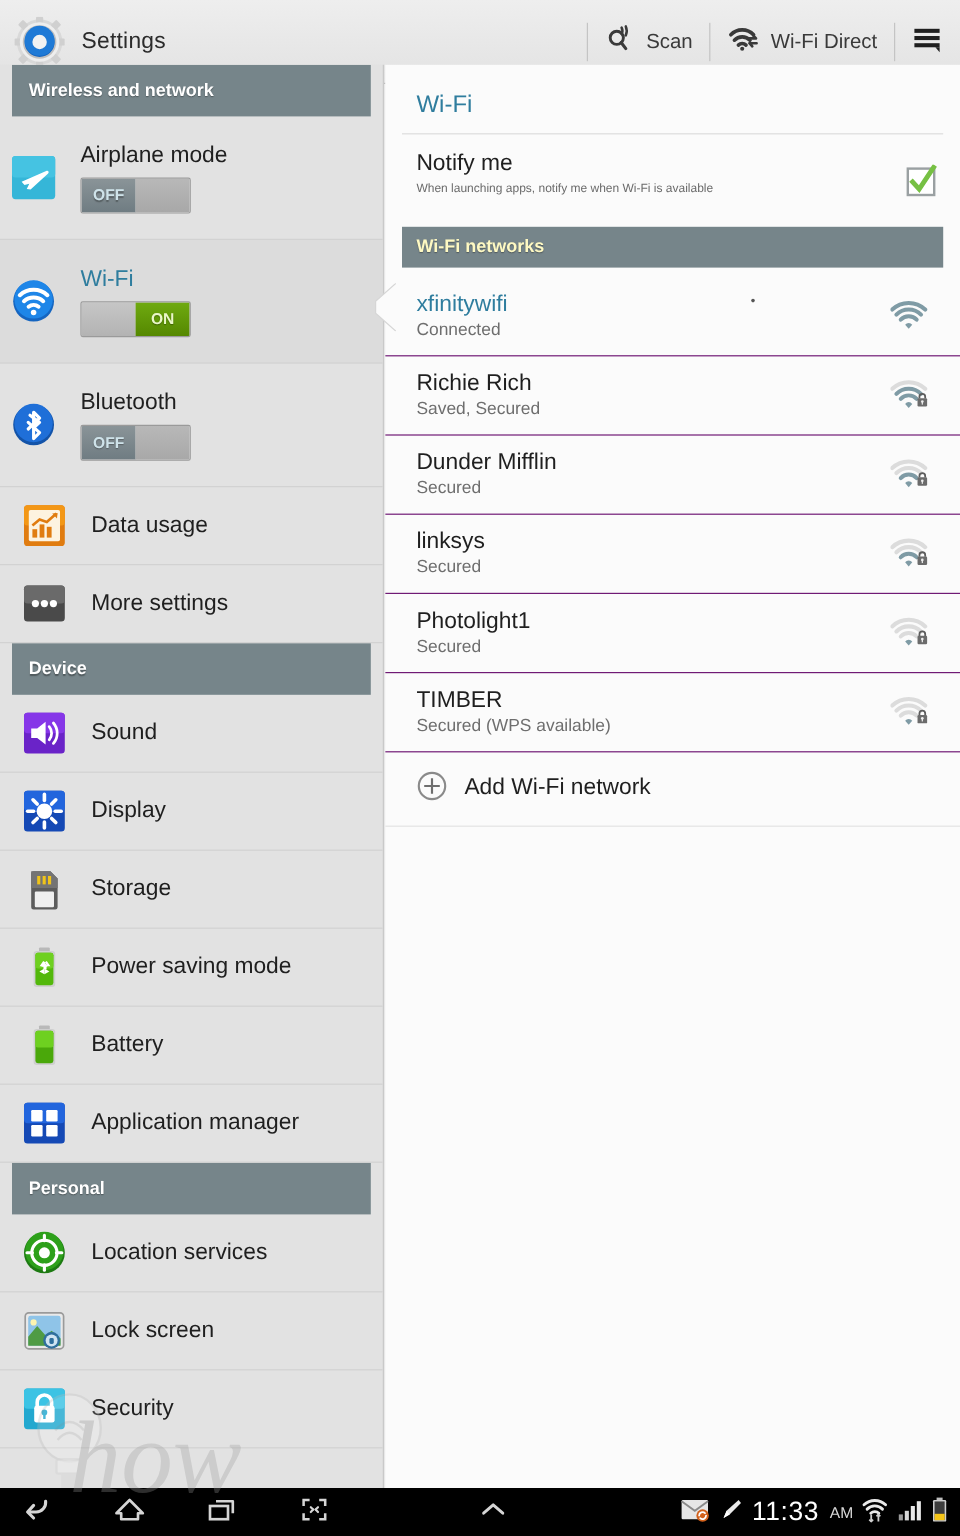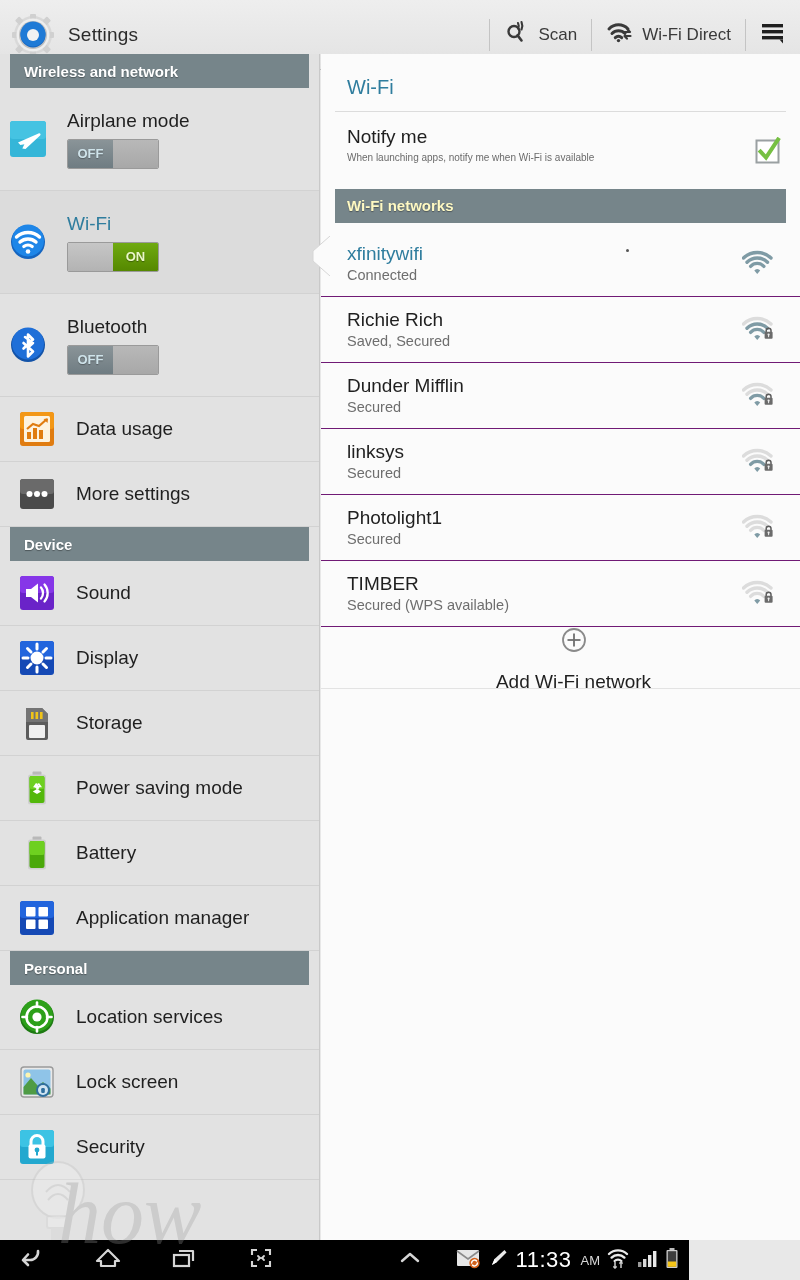--- a/index.html
+++ b/index.html
@@ -28,21 +28,21 @@
     padding:0 14px; color:#3a3a3a; font-size:17px;
   }
   .ab-sep { width:1px; height:32px; background:#c4c4c4; }
 
   
   #sidebar {
     position:absolute; left:0; top:54px; width:320px; bottom:40px;
     background:#e2e2e2; border-right:1px solid #c9c9c9; overflow:hidden;
   }
   .sec-header {
-    height:34px; margin:0 10px; background:#76858a;
+    height:43px; margin:0 10px; background:#76858a;
     display:flex; align-items:center; padding-left:14px;
     color:#ffffff; font-size:15px; font-weight:bold;
     text-shadow:0 1px 1px rgba(0,0,0,.35);
   }
   .row {
     position:relative; display:flex; align-items:center;
     padding:0 0 0 18px; border-bottom:1px solid #d2d2d2;
     min-height:65px;
   }
   .row.selected { background:#dcdcdc; }
@@ -105,31 +105,31 @@
     display:flex; align-items:center; padding:0 24px 0 26px;
     height:66px; border-bottom:1px solid #701a75; position:relative;
   }
   .net-row .nt { flex:1; display:flex; flex-direction:column; gap:2px; }
   .net-name { font-size:19px; color:#1f1f1f; }
   .net-name.connected { color:#2f7d9e; }
   .net-status { font-size:14.5px; color:#6e6e6e; }
   .wifi-ic { width:34px; height:26px; flex:none; position:relative; }
   #add-row {
     display:flex; align-items:center; gap:14px;
-    padding-left:26px; height:62px; border-bottom:1px solid #e3e3e3;flex-direction:column;
+    padding-left:26px; height:62px; border-bottom:1px solid #e3e3e3;
   }
   #add-label { font-size:19px; color:#1f1f1f; }
   #dot-artifact {
     position:absolute; left:305px; top:18px; width:3px; height:3px;
     background:#555; border-radius:50%;
   }
 
   
   #systembar {
-    position:absolute; left:0; bottom:0; width:689px; height:40px;
+    position:absolute; left:0; bottom:0; width:800px; height:40px;
     background:#000; display:flex; align-items:center;gap:15px;
   }
   .navbtn { width:62px; display:flex; align-items:center; justify-content:center; }
   #sys-right { margin-left:auto; display:flex; align-items:center; gap:7px; padding-right:10px; }
   #clock { color:#fff; font-size:22px; letter-spacing:.5px; }
   #ampm { color:#d8d8d8; font-size:13px; margin-left:2px; }
 
   
   #watermark {
     position:absolute; left:16px; top:1150px; width:300px; height:120px;

